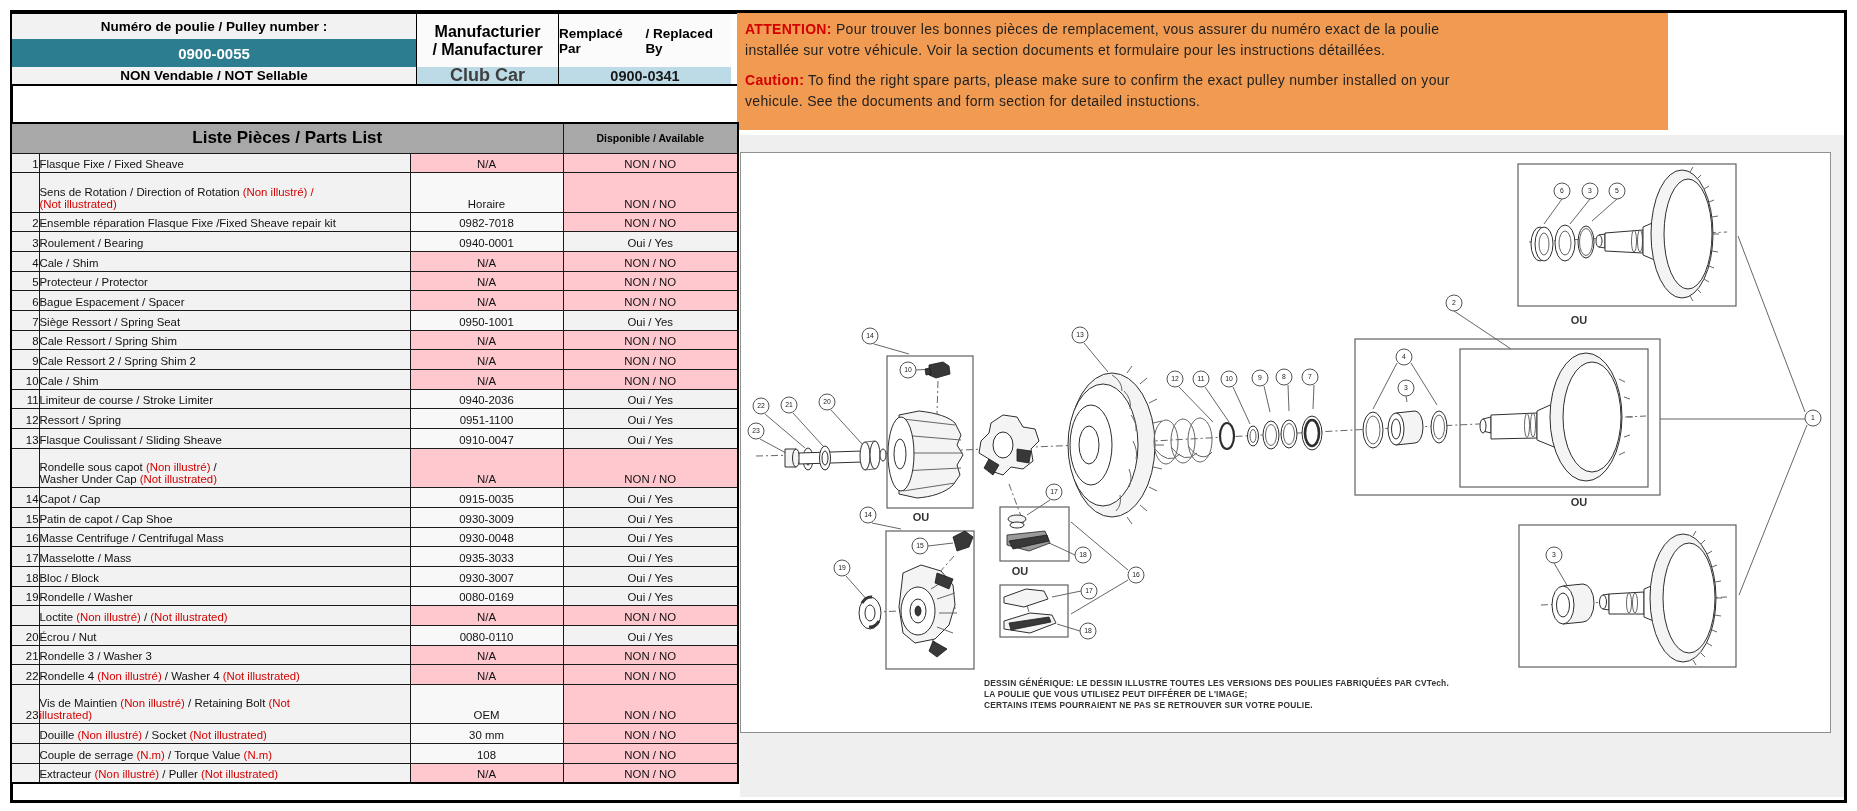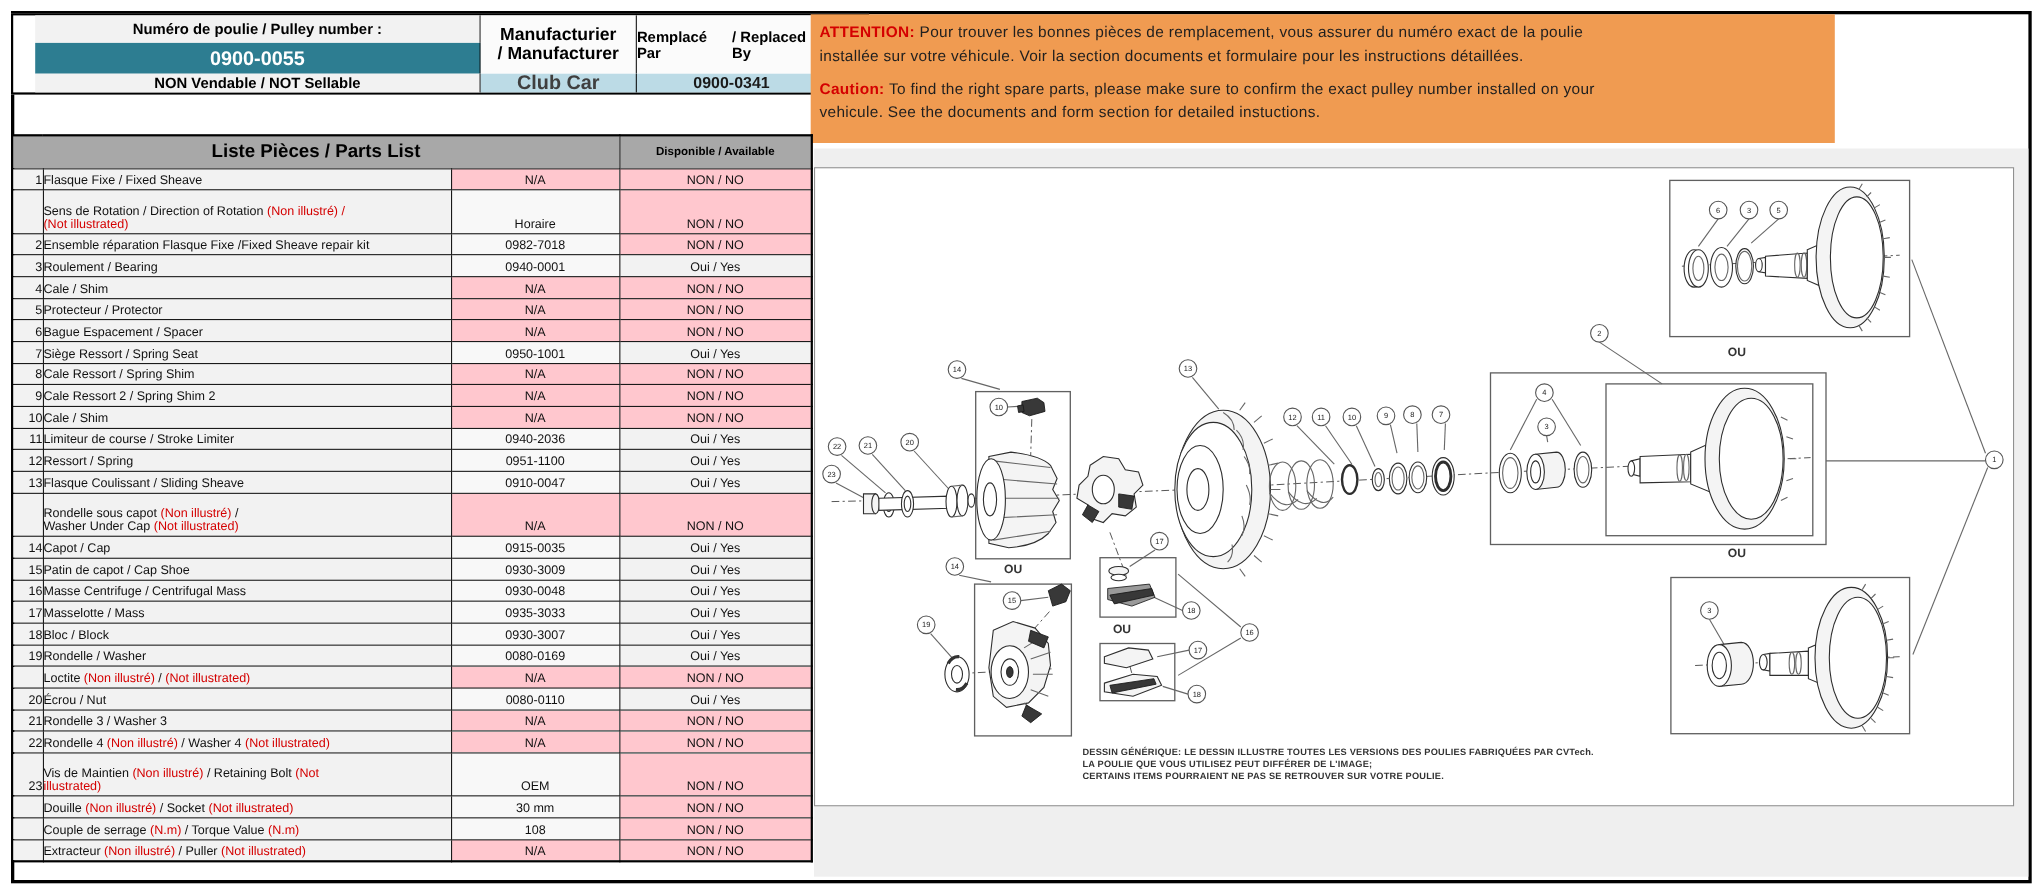--- a/index.html
+++ b/index.html
@@ -1,22 +1,22 @@
 <!DOCTYPE html>
 <html style="--teal: #2d7d91; --blue: #bcdbe6; --orange: #F09B51; --pink: #ffc7ce; --red: #d40000; --grayh: #a8a8a8;"><head>
 <meta charset="utf-8">
 <style>
   html,body{margin:0;padding:0;}
   body{width:1857px;height:811px;position:relative;font-family:"Liberation Sans",sans-serif;background:#fff;overflow:hidden;}
   .page-frame{position:absolute;left:10px;top:10px;width:1837px;height:793px;border:3px solid #000;background:#fff;box-sizing:border-box;}
   
-  .hdr{position:absolute;left:10px;top:12px;width:780px;height:74px;border:2px solid #000;box-sizing:border-box;display:grid;grid-template-columns:405px 142px 172px;grid-template-rows:25px 28px 17px;background:#fff;padding-left:20px;}
+  .hdr{position:absolute;left:10px;top:12px;width:780px;height:74px;border:2px solid #000;box-sizing:border-box;display:grid;grid-template-columns:405px 142px 172px;grid-template-rows:25px 28px 17px;background:#fff;}
   .hdr .cell{display:flex;align-items:center;justify-content:center;font-weight:bold;}
   .hc1r1{grid-column:1;grid-row:1;background:#f2f2f2;font-size:13.5px;border-right:1.5px solid #000;}
-  .hc1r2{grid-column:1;grid-row:2;background:var(--teal);color:#fff;font-size:18px;border-right:1.5px solid #000;}
+  .hc1r2{grid-column:1;grid-row:2;background:var(--teal);color:#fff;font-size:15px;border-right:1.5px solid #000;}
   .hc1r3{grid-column:1;grid-row:3;background:#f2f2f2;font-size:13.5px;border-right:1.5px solid #000;}
   .hc2r12{grid-column:2;grid-row:1/3;background:#fbfbfb;font-size:16px;border-right:1.5px solid #000;flex-direction:column;justify-content:space-around;padding:3px 0;}
   .hc2r3{grid-column:2;grid-row:3;background:var(--blue);font-size:18px;color:#3f3f3f;border-right:1.5px solid #000;}
   .hc3r12{grid-column:3;grid-row:1/3;background:#fbfbfb;font-size:13.5px;flex-direction:row;justify-content:space-around;padding:3px 0;}
   .hc3r3{grid-column:3;grid-row:3;background:var(--blue);font-size:14.5px;color:#1a1a1a;}
   
   .attn{position:absolute;left:737px;top:13px;width:931px;height:117px;background:var(--orange);box-sizing:border-box;padding:6px 8px 12px 8px;font-size:14px;line-height:20.5px;letter-spacing:0.3px;color:#1f1f1f;}
   .attn p{margin:0 0 10px 0;}
   .attn .pfx{font-weight:bold;color:var(--red);}
   

